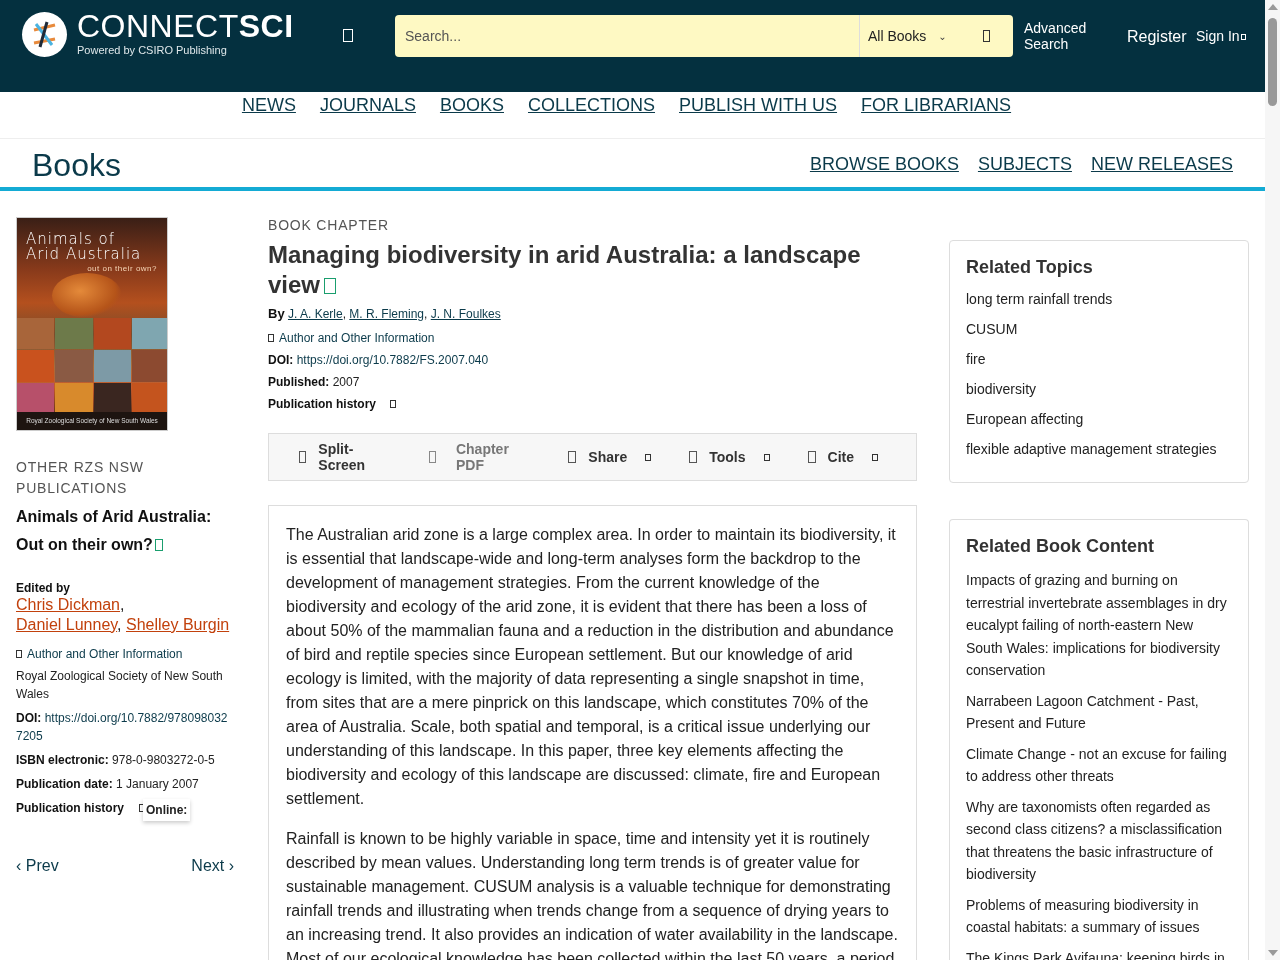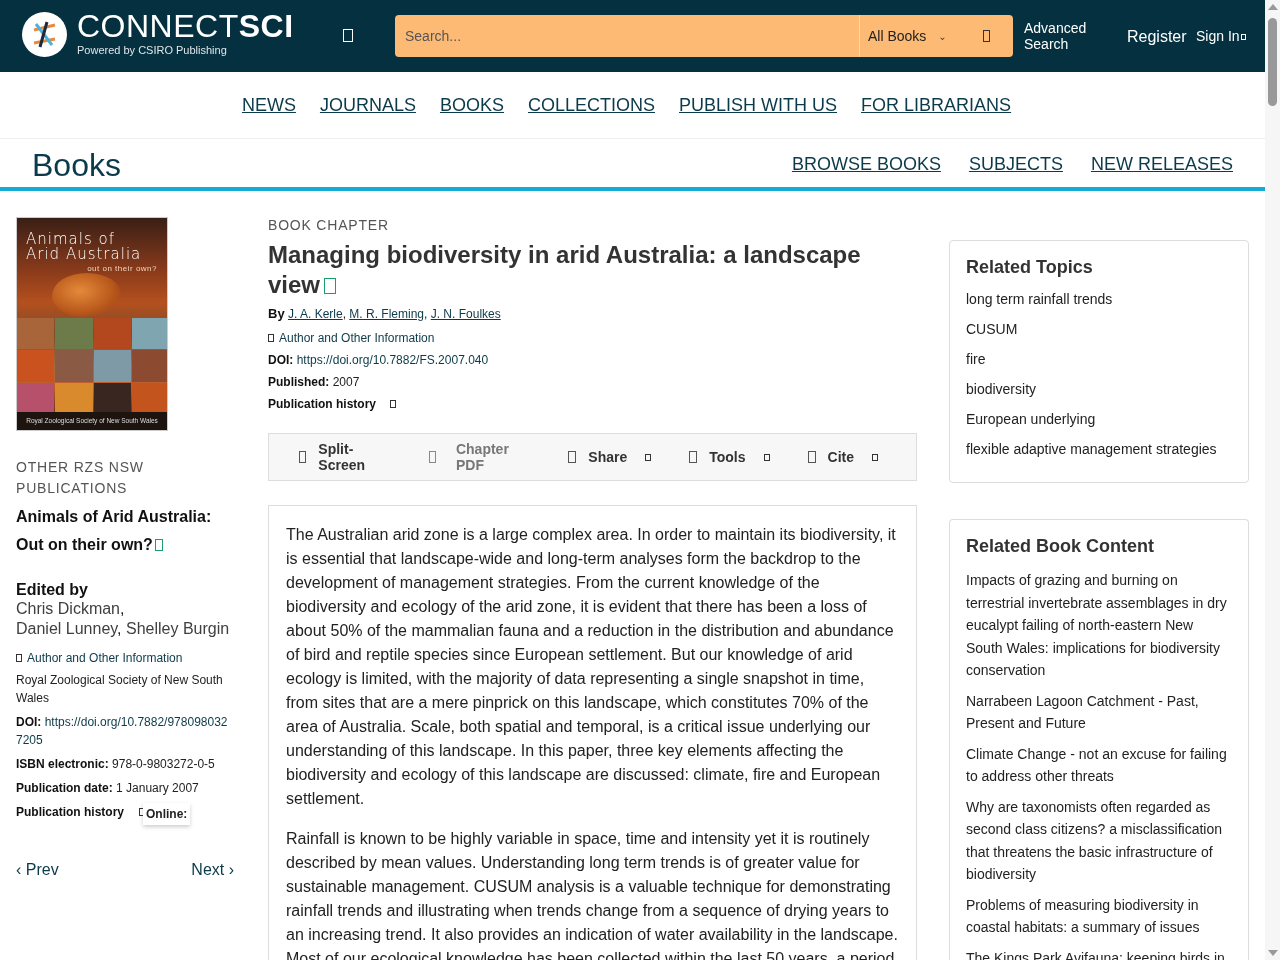--- a/index.html
+++ b/index.html
@@ -1,29 +1,29 @@
 <!DOCTYPE html>
 <html><head>
 <meta charset="utf-8">
 <style>
   * { box-sizing: border-box; margin: 0; padding: 0; }
   html, body { width: 1280px; height: 960px; overflow: hidden; background: #fff; }
   body { font-family: "Liberation Sans", sans-serif; color: #222; position: relative; }
   a { color: #0b3a4a; }
 
   
-  .topbar { position: absolute; left: 0; top: 0; width: 1265px; height: 72px; background: #04303f; }
+  .topbar { position: absolute; left: 0; top: 0; width: 1265px; height: 92px; background: #04303f; }
   .logo { position: absolute; left: 22px; top: 12px; display: flex; align-items: flex-start; }
   .logo-circle { width: 45px; height: 45px; border-radius: 50%; background: #fff; position: relative; overflow: hidden; }
   .logo-text { margin-left: 10px; color: #fff; }
   .logo-main { font-size: 32px; letter-spacing: 0.5px; line-height: 28px; font-weight: 400; }
   .logo-main b { font-weight: 700; }
   .logo-sub { font-size: 11px; margin-top: 4px; color: #dfe7ea; }
   .menu-icon { position: absolute; left: 343px; top: 29px; width: 10px; height: 13px; border: 1px solid #fff; }
-  .search-box { position: absolute; left: 395px; top: 15px; width: 618px; height: 42px; background: #fdba74; border-radius: 4px; display: flex; align-items: center; }
+  .search-box { position: absolute; left: 395px; top: 15px; width: 618px; height: 42px; background: #fef9c3; border-radius: 4px; display: flex; align-items: center; }
   .search-input { flex: 1; height: 100%; border: none; outline: none; font-size: 14px; padding-left: 10px; color: #555; font-family: "Liberation Sans", sans-serif; background: transparent; }
   .search-input::placeholder { color: #555; }
   .search-select { width: 100px; height: 100%; border-left: 1px solid #ddd; display: flex; align-items: center; padding-left: 8px; font-size: 14px; color: #222; }
   .search-select .chev { margin-left: 12px; font-size: 10px; color: #444; }
   .search-btn { width: 54px; height: 100%; display: flex; align-items: center; justify-content: center; }
   .search-btn span { display: block; width: 7px; height: 12px; border: 1px solid #333; }
   .adv-search { position: absolute; left: 1024px; top: 20px; color: #fff; font-size: 14px; line-height: 16px; }
   .register { position: absolute; left: 1127px; top: 28px; color: #fff; font-size: 16px; }
   .signin { position: absolute; left: 1196px; top: 28px; color: #fff; font-size: 14px; }
   .signin .box { display: inline-block; width: 5px; height: 6px; border: 1px solid #fff; margin-left: 1px; vertical-align: middle; }
@@ -36,39 +36,39 @@
 
   
   .mainnav { position: absolute; left: 0; top: 72px; width: 1265px; height: 67px; border-bottom: 1px solid #eee; display: flex; justify-content: center; align-items: center; }
   .mainnav a { font-size: 18px; margin: 0 12px; color: #0b3a4a; text-decoration: underline; }
   .mainnav a:first-child { margin-left: 0; }
 
   
   .subhead { position: absolute; left: 0; top: 139px; width: 1265px; height: 52px; border-bottom: 4px solid #14abd4; }
   .subhead-title { position: absolute; left: 32px; top: 8px; font-size: 32px; color: #0b3a4a; }
   .subnav { position: absolute; right: 32px; top: 15px; display: flex; }
-  .subnav a { font-size: 18px; margin-left: 28px; color: #0b3a4a; text-decoration: underline; }
+  .subnav a { font-size: 18px; margin-left: 19px; color: #0b3a4a; text-decoration: underline; }
 
   
   .left { position: absolute; left: 16px; top: 217px; width: 218px; }
   .cover { width: 152px; height: 214px; border: 1px solid #ccc; position: relative; overflow: hidden;
     background: linear-gradient(180deg, #3a1f16 0%, #8a3b1b 25%, #b4501e 40%, #7a4c2a 55%, #a86d3c 70%, #c45a2a 80%, #2b1a12 100%); }
   .cover-title { position: absolute; left: 9px; top: 14px; color: #fff; font-size: 15px; line-height: 15px; letter-spacing: 1px; font-family: "DejaVu Sans", sans-serif; font-weight: 300; }
   .cover-sub { position: absolute; right: 10px; top: 46px; color: #f6d7b8; font-size: 8px; letter-spacing: 0.5px; }
   .cover-grid { position: absolute; left: 0; top: 100px; width: 152px; height: 96px; display: grid; grid-template-columns: repeat(4, 1fr); grid-template-rows: repeat(3, 1fr); gap: 1px; }
   .cover-grid div { }
   .cover-foot { position: absolute; left: 0; bottom: 0; width: 100%; height: 18px; background: #1d1410; color: #ddd; font-size: 6.5px; text-align: center; line-height: 18px; }
   .gecko { position: absolute; left: 35px; top: 55px; width: 70px; height: 45px; background: radial-gradient(ellipse at 40% 40%, #e48a3a 0%, #b55419 60%, transparent 70%); border-radius: 50%; }
 
   .other-pubs { margin-top: 26px; font-size: 14px; color: #555; letter-spacing: 0.8px; line-height: 21px; text-transform: uppercase; }
   .book-title { font-size: 16px; font-weight: 700; color: #111; line-height: 28px; margin-top: 4px; }
   .ext-icon { display: inline-block; width: 8px; height: 12px; border: 1px solid #1a9e6e; vertical-align: -1px; margin-left: 2px; }
-  .edited-by { margin-top: 22px; font-size: 16px; font-weight: 700; color: #111; }
+  .edited-by { margin-top: 22px; font-size: 12px; font-weight: 700; color: #111; }
   .editors { font-size: 16px; line-height: 20px; }
-  .editors a { color: #404040; }
+  .editors a { color: #c2410c; text-decoration: underline; }
   .author-info { margin-top: 12px; font-size: 12px; color: #0b3a4a; }
   .sq { display: inline-block; width: 6px; height: 8px; border: 1px solid #333; margin-right: 5px; vertical-align: 0; }
   .meta { font-size: 12px; color: #222; line-height: 18px; margin-top: 6px; }
   .meta b { color: #111; }
   .meta a { color: #0b3a4a; }
   .pub-hist { position: relative; }
   .online-tip { position: absolute; left: 127px; top: 0px; background: #fff; padding: 2px 3px; font-size: 12px; font-weight: 700; box-shadow: 0 2px 4px rgba(0,0,0,0.2); }
   .prevnext { margin-top: 40px; display: flex; justify-content: space-between; font-size: 16px; }
   .prevnext a { color: #0b3a4a; }
 
@@ -258,21 +258,21 @@
   </div>
 </main>
 
 <aside class="right">
   <div class="card">
     <h3>Related Topics</h3>
     <a class="topic">long term rainfall trends</a>
     <a class="topic">CUSUM</a>
     <a class="topic">fire</a>
     <a class="topic">biodiversity</a>
-    <a class="topic">European underlying</a>
+    <a class="topic">European affecting</a>
     <a class="topic">flexible adaptive management strategies</a>
   </div>
   <div class="card card2">
     <h3>Related Book Content</h3>
     <a class="rel">Impacts of grazing and burning on terrestrial invertebrate assemblages in dry eucalypt failing of north-eastern New South Wales: implications for biodiversity conservation</a>
     <a class="rel">Narrabeen Lagoon Catchment - Past, Present and Future</a>
     <a class="rel">Climate Change - not an excuse for failing to address other threats</a>
     <a class="rel">Why are taxonomists often regarded as second class citizens? a misclassification that threatens the basic infrastructure of biodiversity</a>
     <a class="rel">Problems of measuring biodiversity in coastal habitats: a summary of issues</a>
     <a class="rel">The Kings Park Avifauna: keeping birds in</a>

